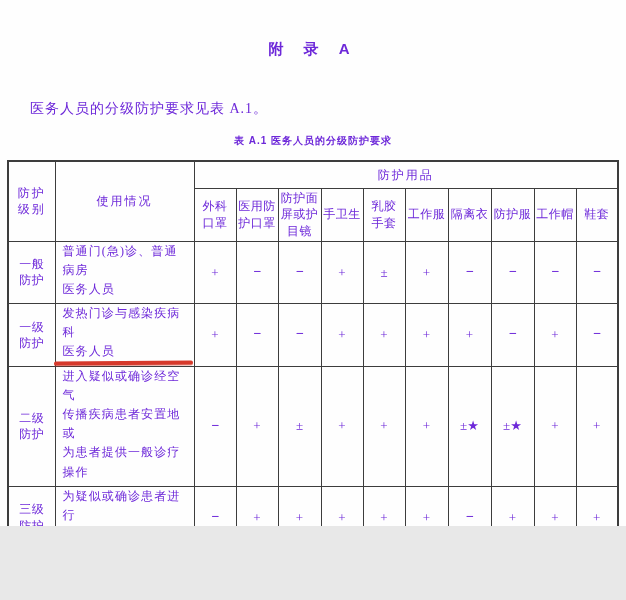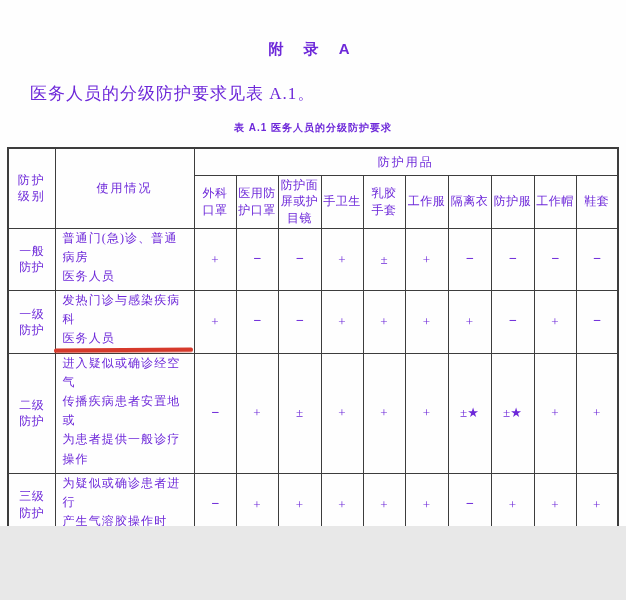--- a/index.html
+++ b/index.html
@@ -9,21 +9,21 @@
     width:626px; height:526px;
     background:#fefefe;
     color:#6d28d9;
     font-family:"Liberation Serif", serif;
     overflow:hidden;
   }
   .titles { text-align:center; padding-top:40px; font-family:"Liberation Sans", sans-serif; }
   .appendix-label  { font-size:15px; font-weight:bold; letter-spacing:8px; }
   .appendix-type   { font-size:13.5px; font-weight:bold; margin-top:6px; letter-spacing:1px; }
   .appendix-title  { font-size:14px;  font-weight:bold; margin-top:5px; letter-spacing:1px; }
-  .intro { margin:23px 0 0 30px; font-size:17px; letter-spacing:1px; }
+  .intro { margin:41px 0 0 30px; font-size:14px; letter-spacing:1px; }
   .table-caption {
     text-align:center; margin-top:16px;
     font-family:"Liberation Sans", sans-serif;
     font-size:10px; font-weight:bold; letter-spacing:1px;
   }
   table {
     margin:12px auto 0;
     width:610px;
     border-collapse:collapse;
     table-layout:fixed;

